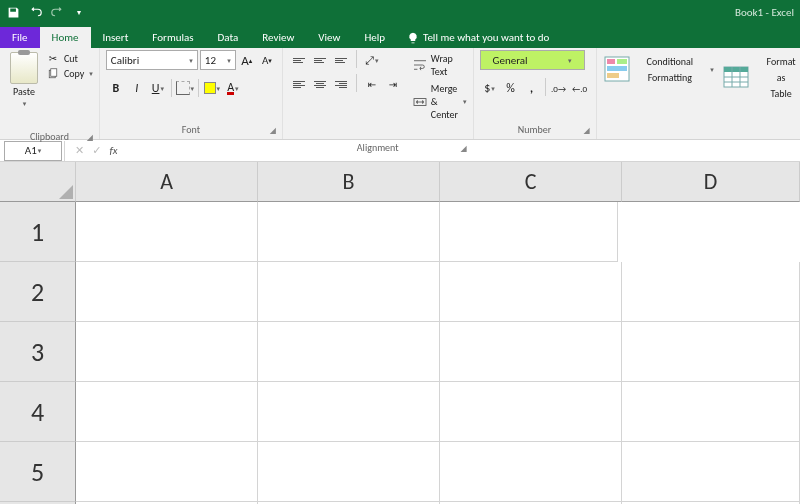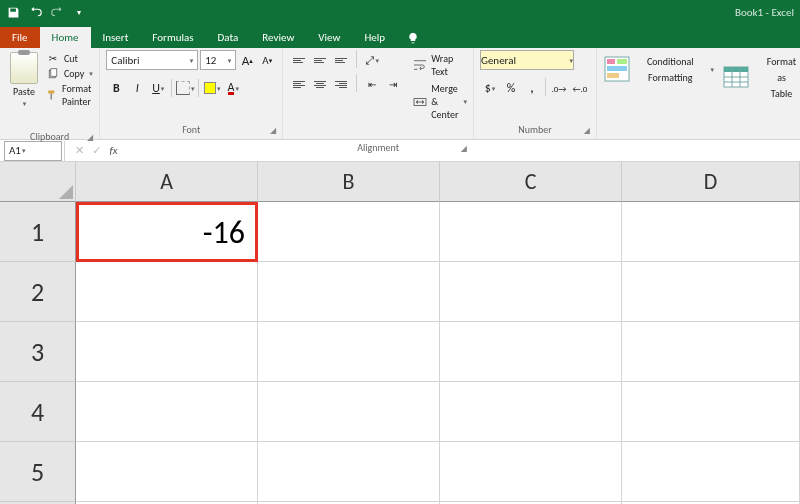--- a/index.html
+++ b/index.html
@@ -7,21 +7,21 @@
 
 
 .titlebar { height: 24px; background: #0f7038; display: flex; align-items: center; color: #fff; padding: 0 6px; }
 .titlebar .qat { display: flex; gap: 8px; align-items: center; }
 .titlebar .qat-icon { width: 14px; height: 14px; display: inline-flex; align-items: center; justify-content: center; font-size: 11px; color: #fff; }
 .titlebar .title { margin-left: auto; font-size: 11px; color: #d5e8dc; }
 
 
 .tabs { height: 24px; background: #0f7038; display: flex; align-items: flex-end; padding-left: 0; }
 .tab { padding: 4px 12px; font-size: 11px; color: #fff; cursor: pointer; }
-.tab.file { background: #c2410c; }
+.tab.file { background: #6d28d9; }
 .tab.active { background: #f1f1f1; color: #0f7038; }
 .tellme { display: flex; align-items: center; gap: 4px; color: #fff; font-size: 11px; padding: 4px 10px; }
 .bulb { width: 12px; height: 12px; display: inline-block; }
 
 
 .ribbon { height: 92px; background: #f1f1f1; border-bottom: 1px solid #d4d4d4; display: flex; }
 .group { border-right: 1px solid #e1e1e1; padding: 2px 6px 0 6px; display: flex; flex-direction: column; }
 .group-body { flex: 1; display: flex; gap: 4px; }
 .group-label { height: 16px; font-size: 10px; color: #666; text-align: center; margin-top: 20px; position: relative; }
 .group-label .launcher { position: absolute; right: 0; top: 2px; font-size: 8px; color: #888; }
@@ -47,31 +47,31 @@
 .caret { font-size: 7px; color: #666; margin-left: 1px; }
 
 
 .align-col { display: flex; flex-direction: column; gap: 4px; }
 .align-row { display: flex; gap: 1px; }
 .align-btn { width: 20px; height: 20px; display: inline-flex; align-items: center; justify-content: center; }
 .align-lines { display: flex; flex-direction: column; gap: 1px; }
 .aline { height: 1px; background: #555; }
 .wrap-merge { display: flex; flex-direction: column; gap: 4px; font-size: 10px; padding-top: 2px; margin-left: 6px; }
 .wm-item { display: flex; align-items: center; gap: 4px; }
-.num-format { width: 94px; height: 20px; border: 1px solid #ababab; background: #fef9c3; font-size: 11px; padding: 1px 0; display: flex; align-items: center; justify-content: space-between; }
+.num-format { width: 105px; height: 20px; border: 1px solid #ababab; background: #bef264; font-size: 11px; padding: 1px 12px; display: flex; align-items: center; justify-content: space-between; }
 .num-row { display: flex; gap: 1px; }
 
 
 .styles-col { display: flex; gap: 8px; align-items: flex-start; padding-top: 4px; }
 .big-btn { display: flex; flex-direction: row; align-items: center; gap: 16px; font-size: 10px; text-align: center; line-height: 16px; }
 .big-icon { width: 28px; height: 28px; margin-bottom: 2px; }
 
 
 .formula-bar { height: 22px; border-bottom: 1px solid #d4d4d4; display: flex; align-items: center; background: #fff; }
-.name-box { width: 58px; height: 20px; border: 1px solid #ababab; margin: 0 2px 0 4px; font-size: 11px; padding: 1px 4px; display: flex; align-items: center; justify-content: flex-start; background: #fff; }
+.name-box { width: 58px; height: 20px; border: 1px solid #ababab; margin: 0 2px 0 4px; font-size: 11px; padding: 1px 4px; display: flex; align-items: center; justify-content: center; background: #fff; }
 .fx-btns { display: flex; align-items: center; gap: 8px; padding: 0 10px; color: #999; }
 .fx-label { font-style: italic; font-size: 11px; color: #555; }
 .formula-input { flex: 1; height: 20px; border: 1px solid #ababab; margin-right: 6px; font-size: 11px; padding: 1px 6px; display: flex; align-items: center; background: #fff; }
 
 
 .hl-red { border: 2px solid #e53222 !important; position: relative; z-index: 5; }
 
 
 .grid { display: flex; }
 .corner { width: 76px; height: 40px; background: #e6e6e6; border-right: 1px solid #ccc; border-bottom: 1px solid #999; position: relative; }
@@ -127,20 +127,21 @@
   <div class="tab">Data</div>
   <div class="tab">Review</div>
   <div class="tab">View</div>
   <div class="tab">Help</div>
   <div class="tellme">
     <span class="bulb">
       <svg width="12" height="12" viewBox="0 0 16 16">
           <path fill="#fff" d="M8 1a5 5 0 0 0-3 9v2h6v-2a5 5 0 0 0-3-9zM6 14h4v1H6z"></path>
         </svg>
     </span>
+    <span>Tell me what you want to do</span>
   </div>
 </div>
 
 <div class="ribbon">
 
   <div class="group" style="width:130px;">
     <div class="group-body">
       <div class="paste-btn">
         <div class="paste-icon"></div>
         <span style="font-size:10px;">Paste</span>
@@ -153,29 +154,20 @@
         </div>
         <div class="clip-item">
           <span class="small-icon">
             <svg width="12" height="12" viewBox="0 0 16 16">
                 <rect x="3" y="3" width="8" height="10" fill="none" stroke="#555"></rect>
                 <rect x="5" y="1" width="8" height="10" fill="#fff" stroke="#555"></rect>
               </svg>
           </span>
           <span>Copy</span>
           <span class="caret">▾</span>
-        </div>
-        <div class="clip-item">
-          <span class="small-icon">
-            <svg width="12" height="12" viewBox="0 0 16 16">
-                <path fill="#d9a53d" d="M3 2h8v4H3z"></path>
-                <path fill="#888" d="M6 6h2v8H6z"></path>
-              </svg>
-          </span>
-          <span>Format Painter</span>
         </div>
       </div>
     </div>
     <div class="group-label"><span>Clipboard</span><span class="launcher">◢</span></div>
   </div>
 
   <div class="group" style="width:200px;">
     <div class="group-body" style="flex-direction:column;">
       <div class="font-row1">
         <div class="font-name">
@@ -390,23 +382,20 @@
     <div class="col-headers">
       <div class="col-h ca">A</div>
       <div class="col-h cb">B</div>
       <div class="col-h cc">C</div>
       <div class="col-h cd">D</div>
     </div>
   </div>
   <div class="rows">
     <div class="row">
       <div class="row-h">1</div>
-      <div class="cell ca a1">
-          <span>-16</span>
-        </div>
       <div class="cell cb"></div>
       <div class="cell cc"></div>
       <div class="cell cd"></div>
     </div>
     <div class="row">
       <div class="row-h">2</div>
       <div class="cell ca"></div>
       <div class="cell cb"></div>
       <div class="cell cc"></div>
       <div class="cell cd"></div>

